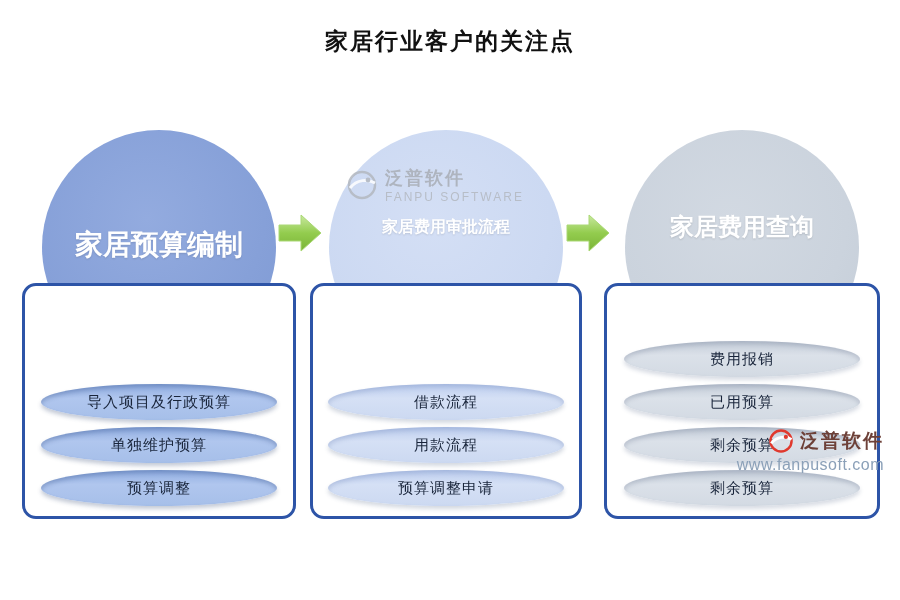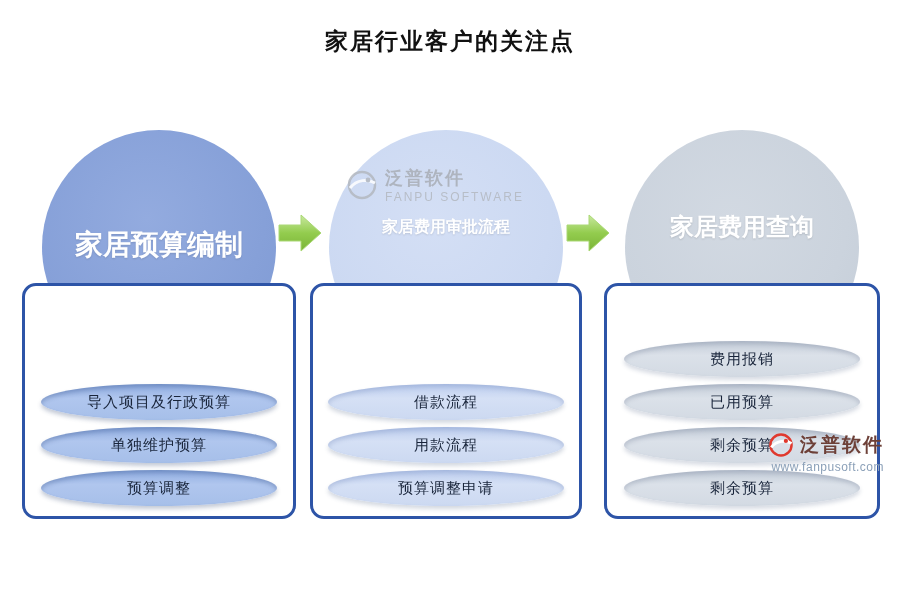--- a/index.html
+++ b/index.html
@@ -147,21 +147,21 @@
   }
   .footer-row { display: flex; align-items: center; gap: 6px; }
   .fp-icon { width: 26px; height: 26px; display: block; }
   .fp-name {
     font-size: 19px;
     font-weight: bold;
     color: #6d4038;
     letter-spacing: 2px;
   }
   .fp-url {
-    font-size: 12px;
+    font-size: 16px;
     color: #8ba0b8;
     margin-top: 2px;
     font-family: "Liberation Sans", sans-serif;
     letter-spacing: 0.5px;
   }
 </style>
 </head>
 <body>
 
 <div class="canvas">

